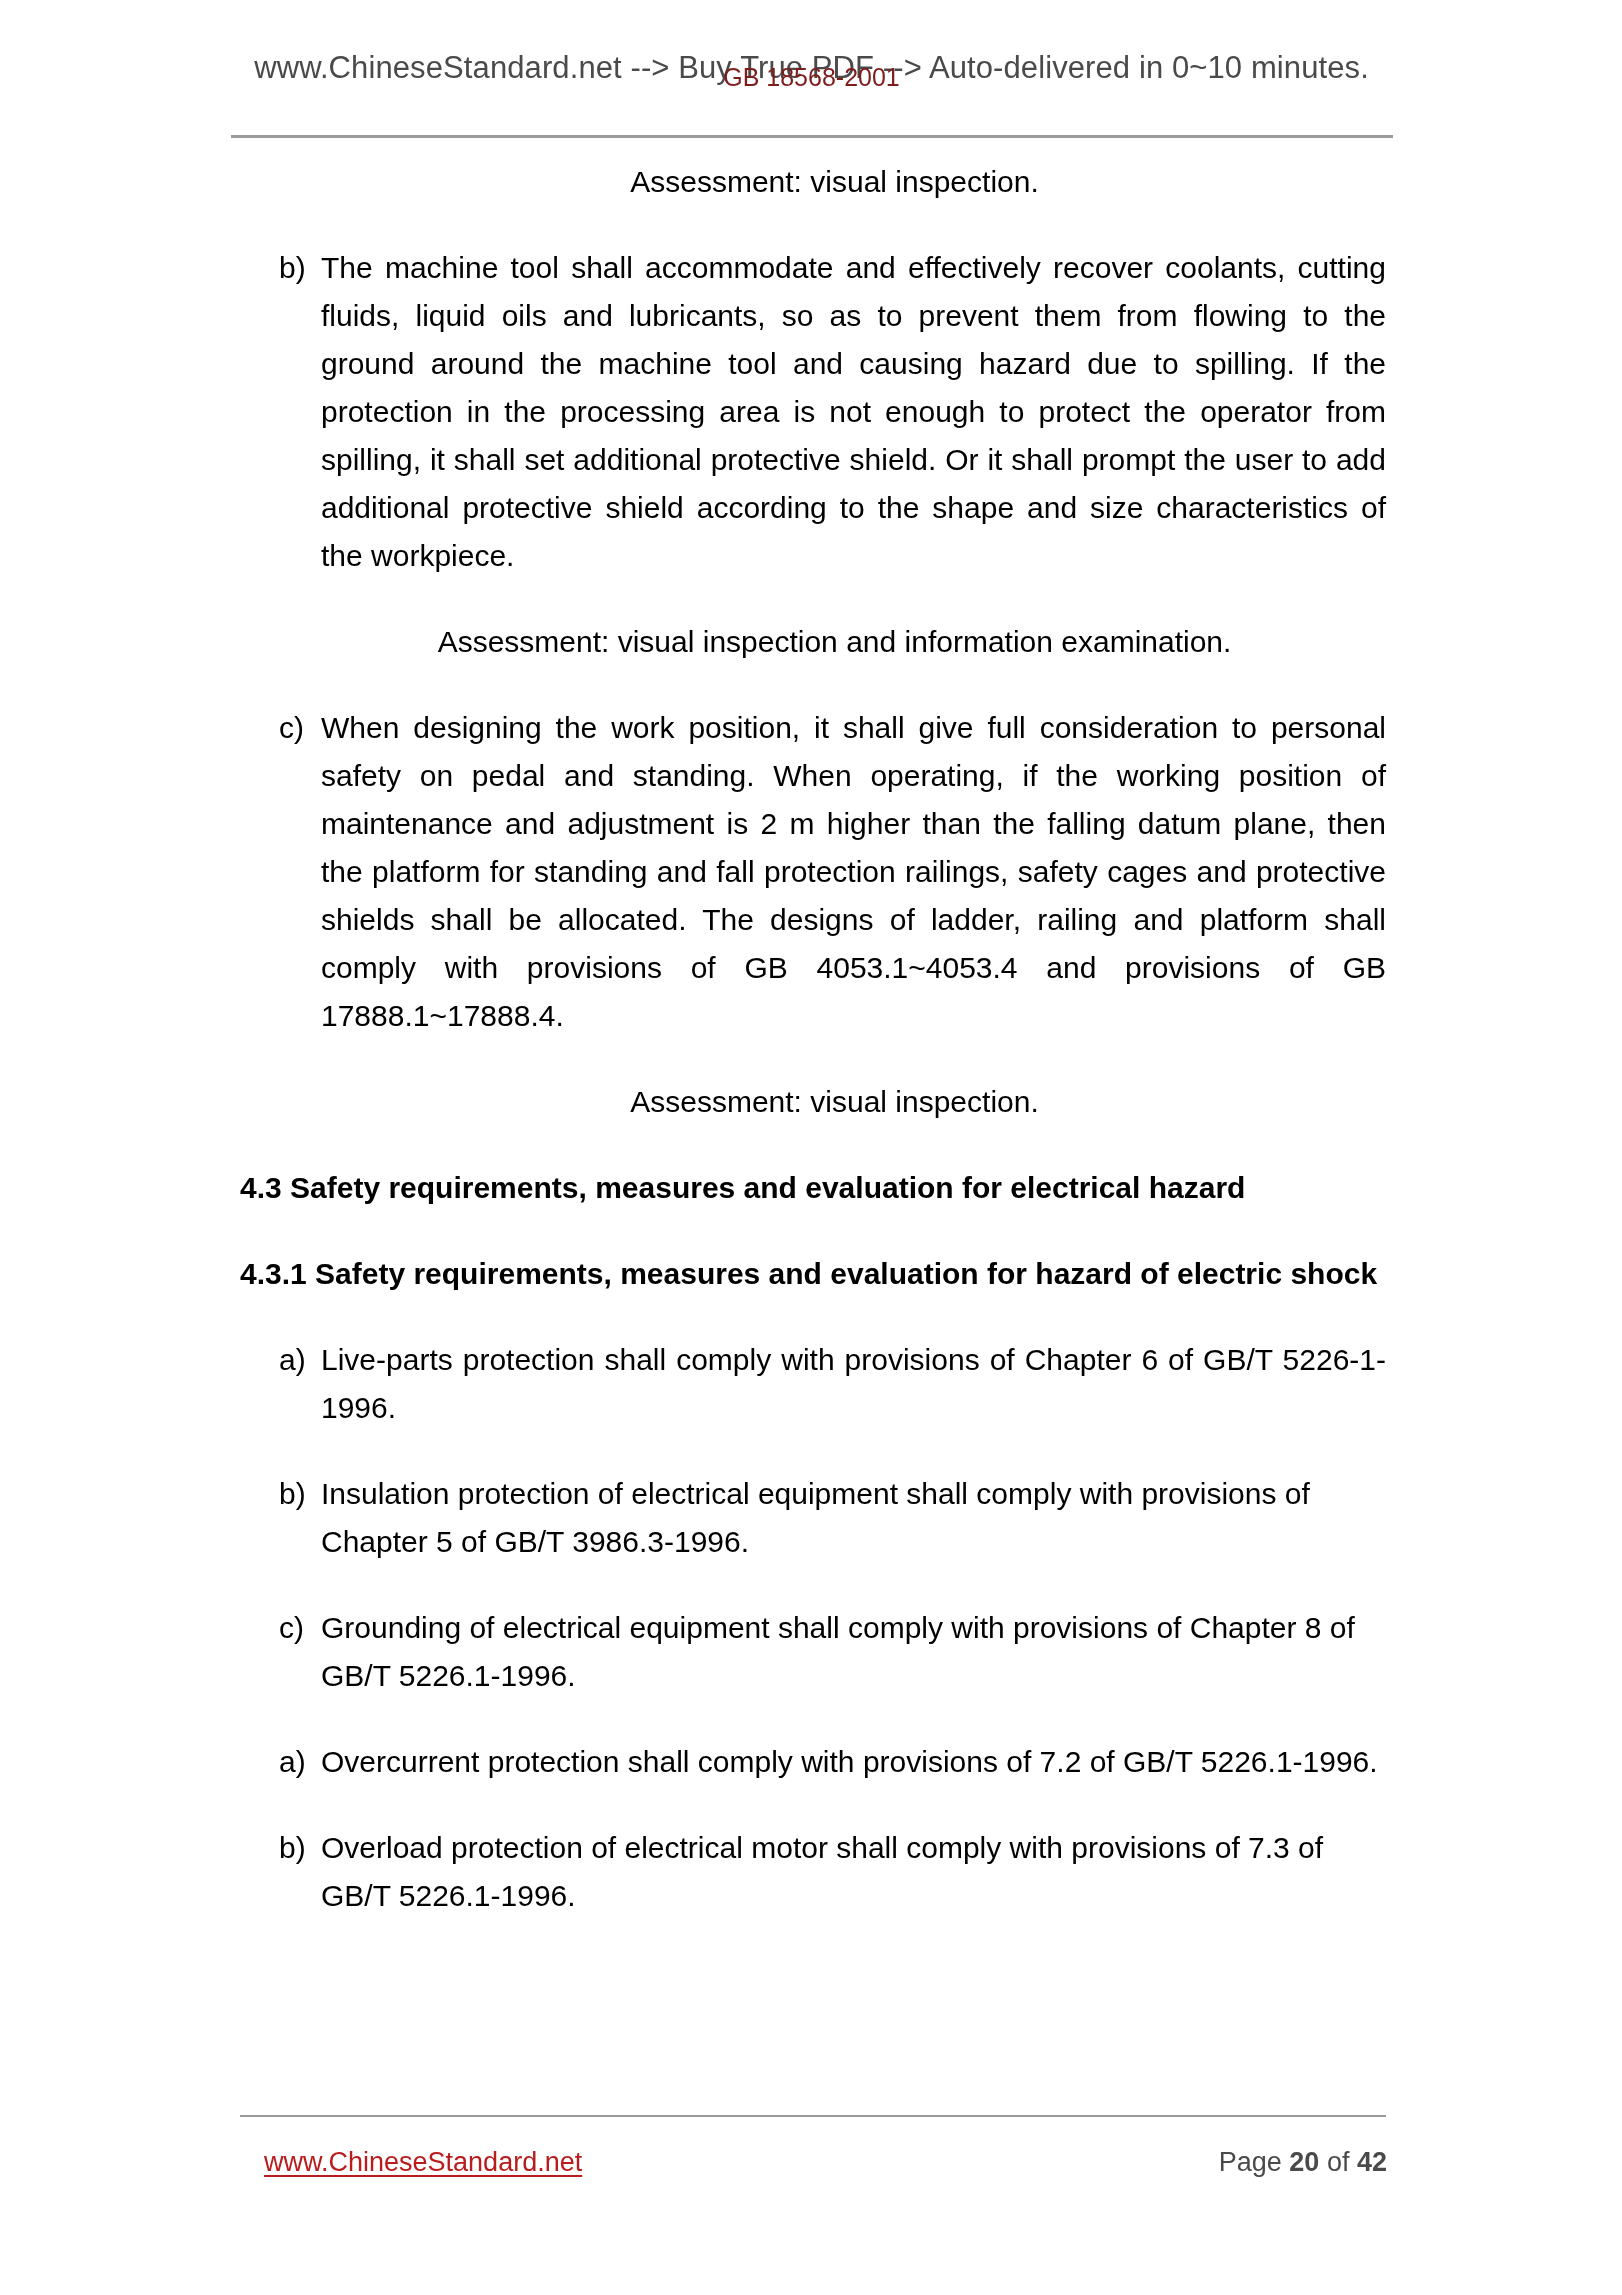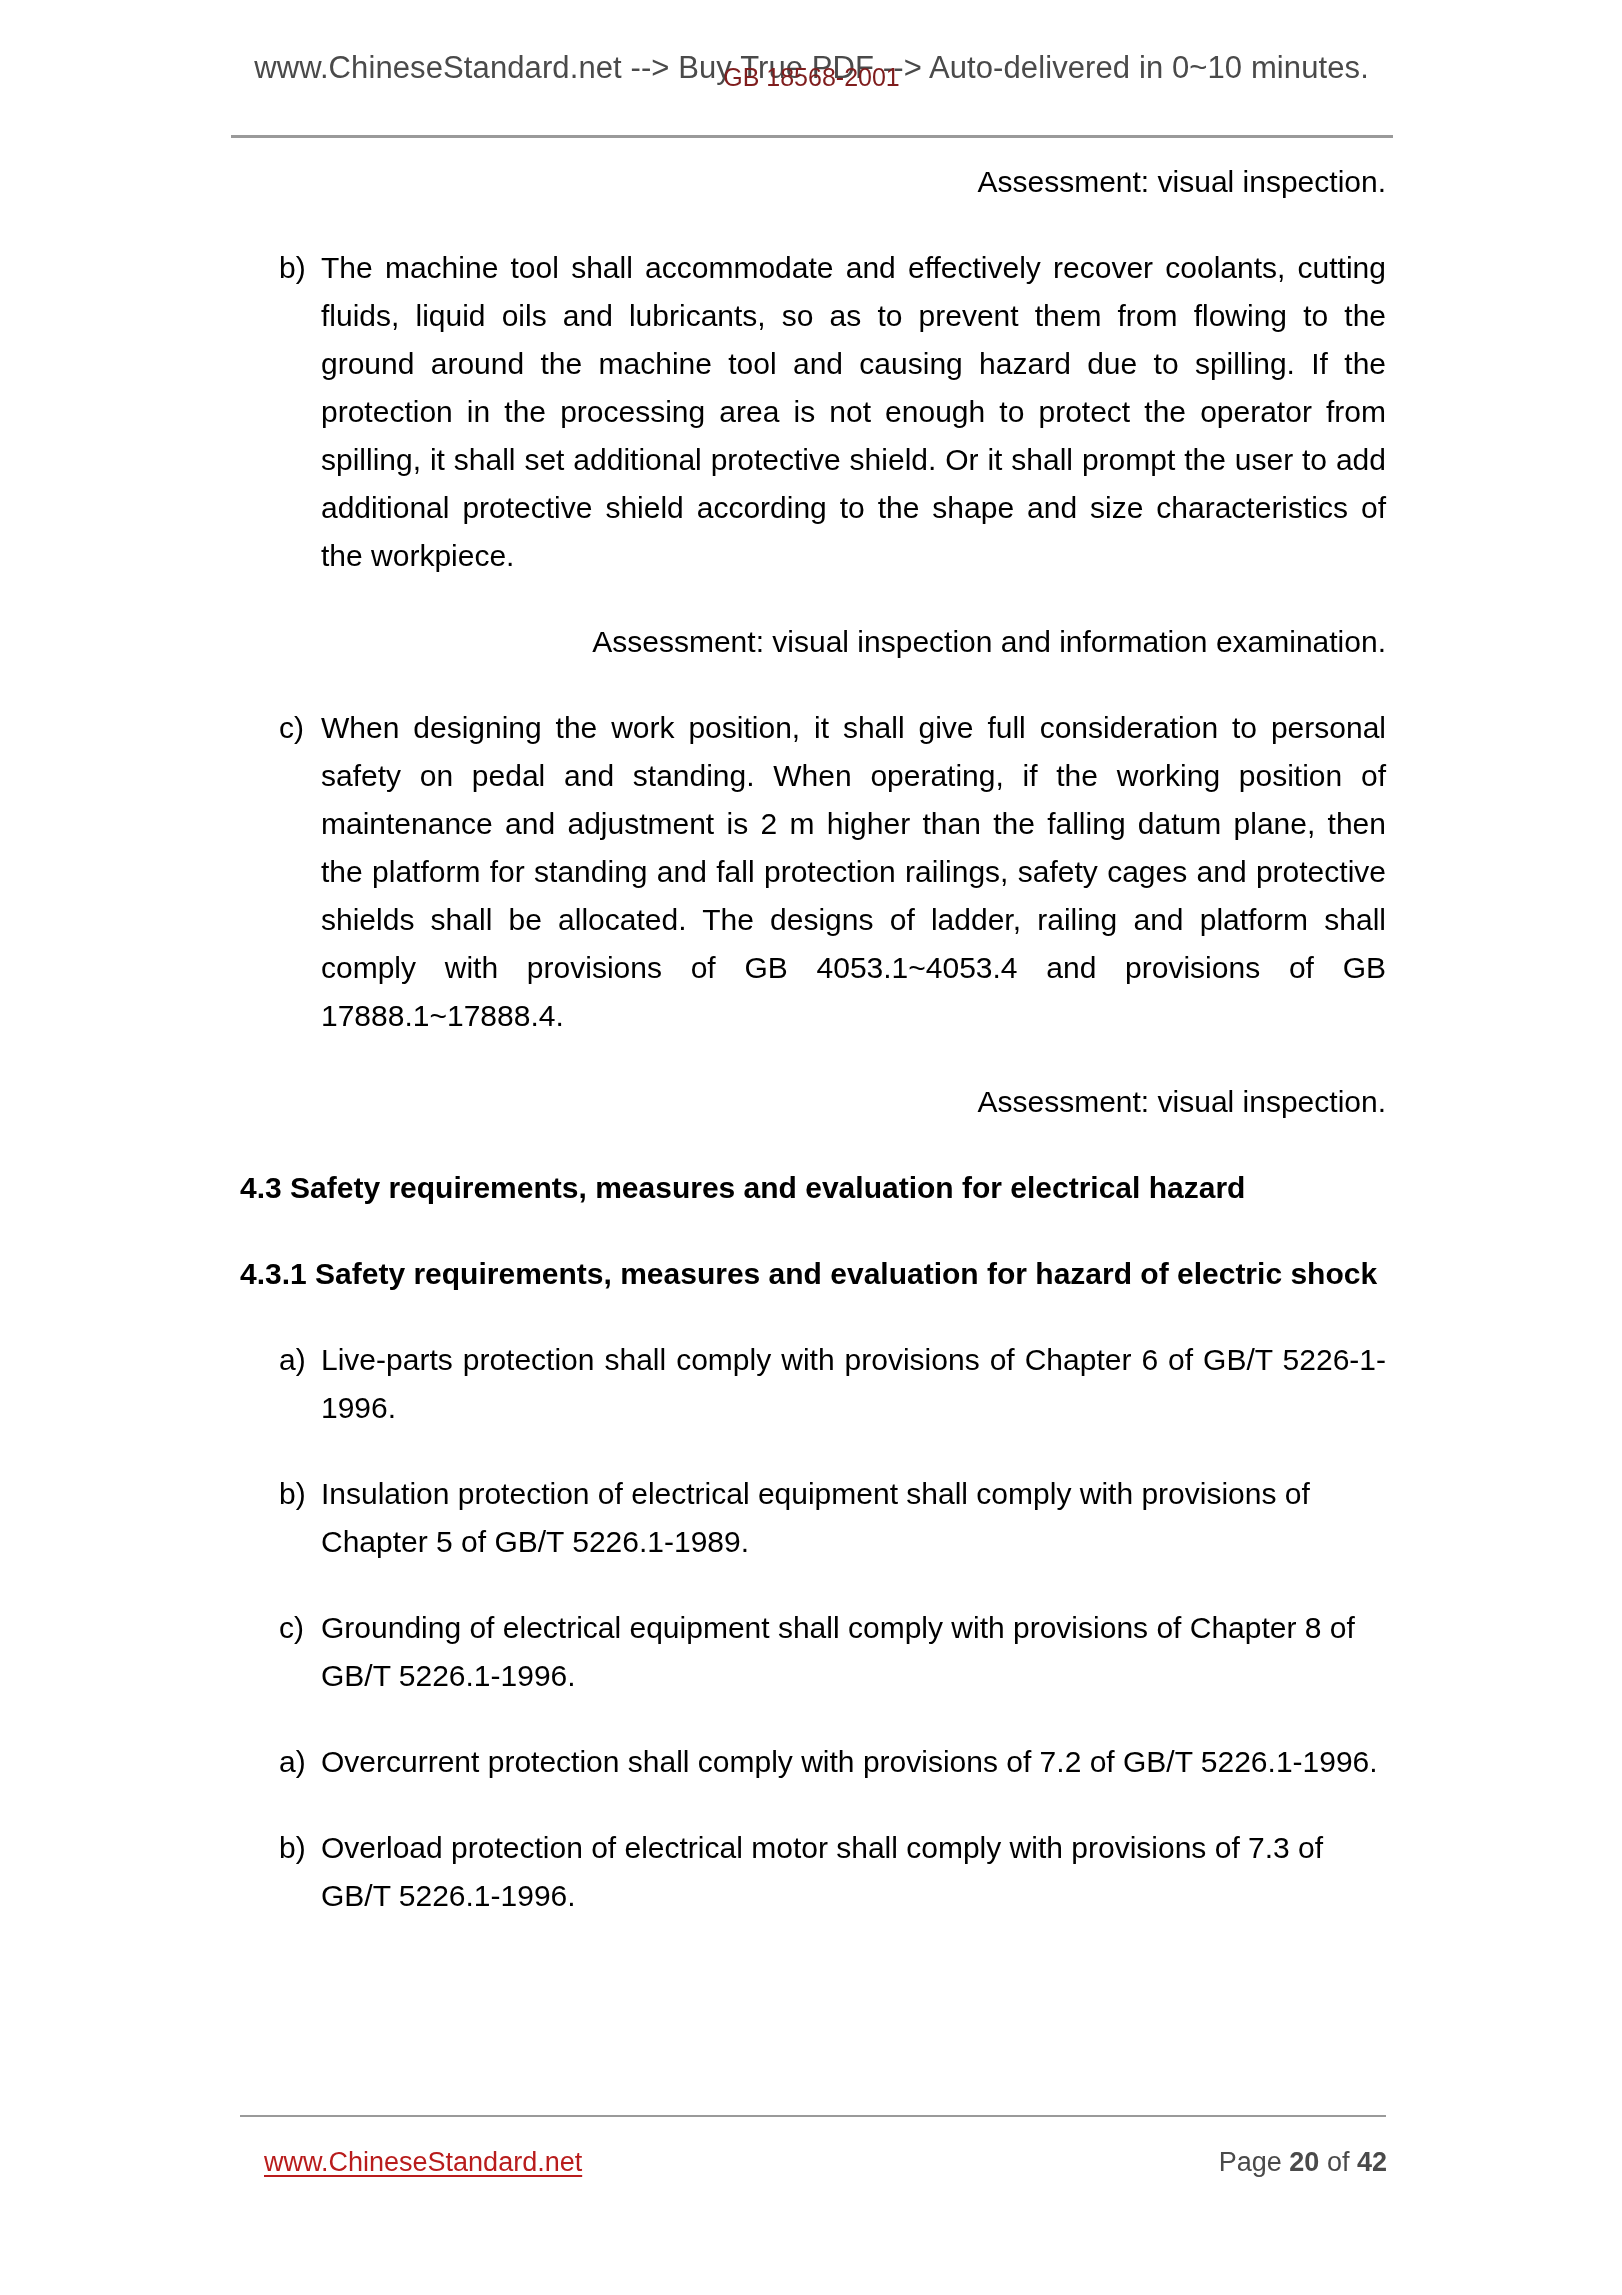--- a/index.html
+++ b/index.html
@@ -78,21 +78,21 @@
   .body-para {
     text-align: justify;
     text-justify: inter-word;
     margin-bottom: 38px;
     font-weight: bold;
   }
 
   
   .assess-para {
     margin-left: 43px;
-    text-align: right;
+    text-align: center;
     margin-bottom: 38px;
   }
 
   
   .section-heading {
     font-weight: bold;
     font-size: 30px;
     line-height: 48px;
     margin-bottom: 38px;
     text-align: left;
@@ -190,21 +190,21 @@
 
     <p class="para body-para">4.3.1 Safety requirements, measures and evaluation for hazard of electric shock</p>
 
     <div class="list-item justified">
       <span class="list-marker">a)</span>
       <span class="list-text">Live-parts protection shall comply with provisions of Chapter 6 of GB/T 5226-1-1996.</span>
     </div>
 
     <div class="list-item ragged">
       <span class="list-marker">b)</span>
-      <span class="list-text">Insulation protection of electrical equipment shall comply with provisions of Chapter 5 of GB/T 5226.1-1989.</span>
+      <span class="list-text">Insulation protection of electrical equipment shall comply with provisions of Chapter 5 of GB/T 3986.3-1996.</span>
     </div>
 
     <div class="list-item ragged">
       <span class="list-marker">c)</span>
       <span class="list-text">Grounding of electrical equipment shall comply with provisions of Chapter 8 of GB/T 5226.1-1996.</span>
     </div>
 
 
 
     <div class="list-item ragged">

